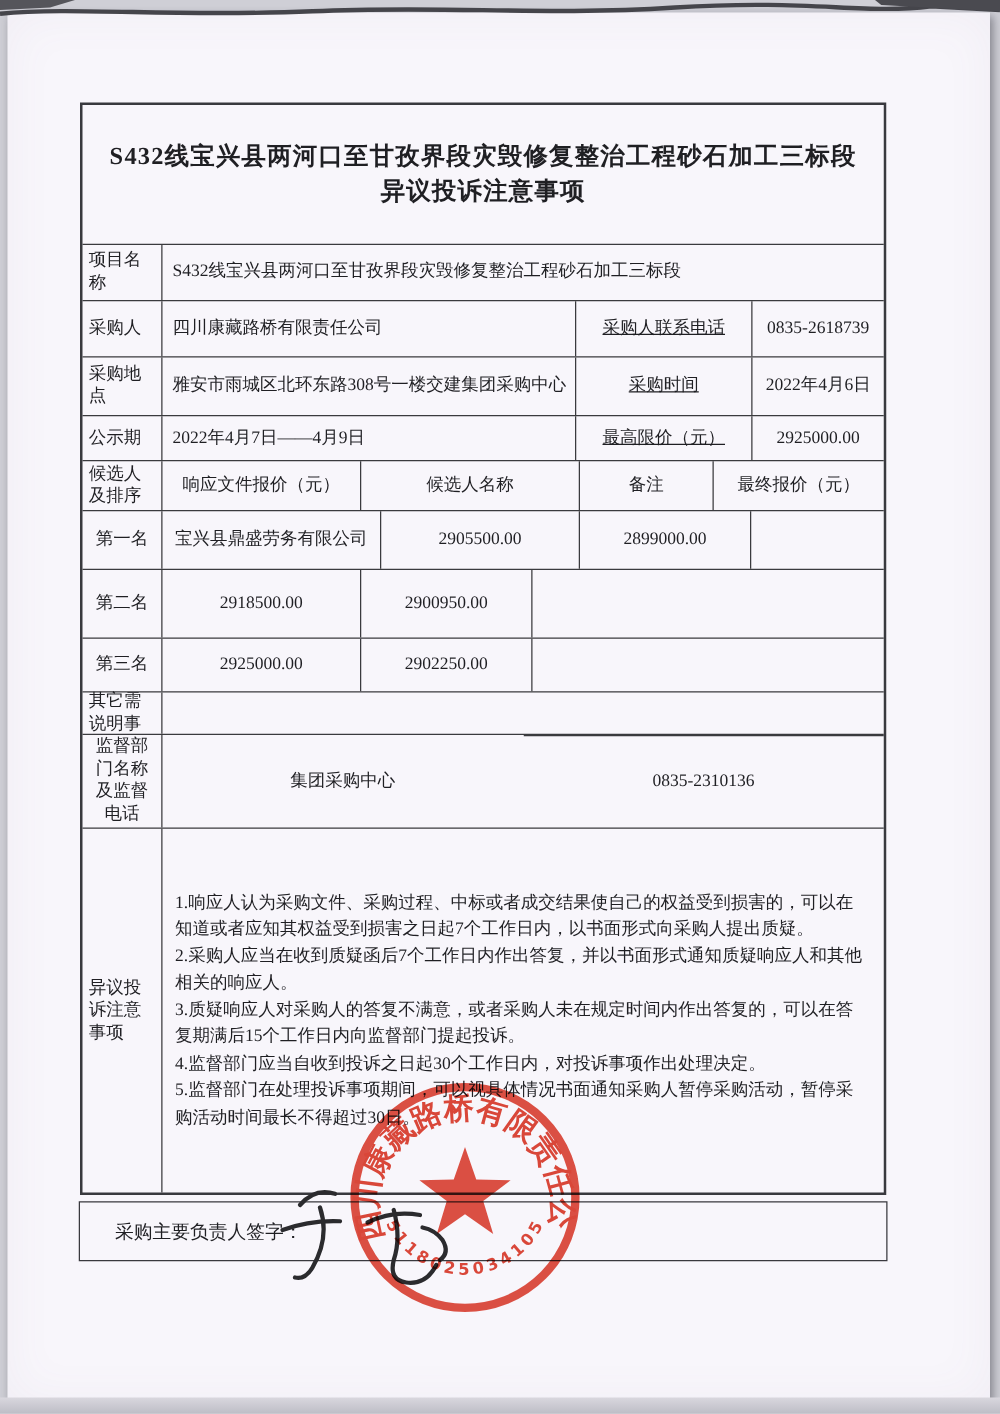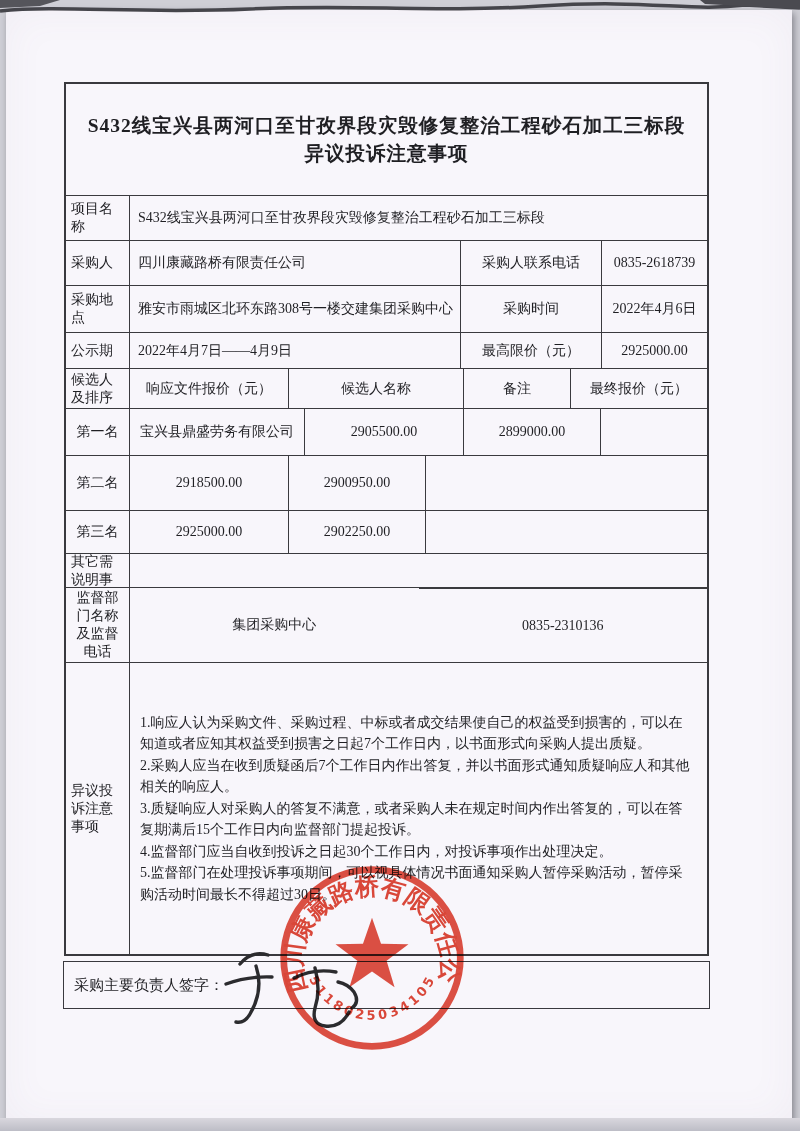--- a/index.html
+++ b/index.html
@@ -31,40 +31,40 @@
   .ctr{justify-content:center;text-align:center;}
   .lft{justify-content:flex-start;text-align:left;padding-left:8px;}
 
   .r-title{height:111px;align-items:center;justify-content:center;}
   .title-box{width:100%;text-align:center;font-weight:bold;font-size:19.5px;line-height:28px;letter-spacing:1px;}
   .r1{height:45px;} .r2{height:45px;} .r3{height:47px;} .r4{height:36px;}
   .r5{height:40px;} .r6{height:47px;} .r7{height:55px;} .r8{height:43px;}
   .r9{height:34px;} .r10{height:75px;} .r11{height:292px;}
 
   .w-val{flex:1;}
-  .w-f2{width:141px;flex:none;}
+  .w-f2{width:141px;flex:none;text-decoration:underline;}
   .w-v2{width:106px;flex:none;}
 
   .w-name{width:175px;flex:none;}
   .w-bid{width:159px;flex:none;}
   .w-final{width:137px;flex:none;}
   .w-note{flex:1;}
 
   .sup-right{flex:1;display:flex;flex-direction:row;}
   .sup-sub{flex:1;display:flex;align-items:center;justify-content:center;font-size:14px;}
   .sup-sub + .sup-sub{border-top:1.5px solid #3a3a3e;}
 
   .obj-cell{flex:1;display:flex;flex-direction:column;justify-content:center;padding:6px 12px 6px 10px;box-sizing:border-box;border-left:1.5px solid #3a3a3e;}
   .obj-item{font-size:14px;line-height:21.5px;text-align:left;}
 
   
   .sign-box{
     position:absolute;left:63px;top:961px;width:647px;height:48px;z-index:2;
     border:1.8px solid #39393e;box-sizing:border-box;
-    display:flex;align-items:center;padding-left:10px;font-size:15px;
+    display:flex;align-items:center;padding-left:28px;font-size:15px;
   }
 
   
   .seal{position:absolute;left:276px;top:862px;width:192px;height:192px;z-index:6;mix-blend-mode:multiply;opacity:.93;}
   .handsign{position:absolute;left:218px;top:938px;width:170px;height:92px;z-index:4;}
 </style>
 </head>
 <body>
 
 <div class="paper"></div>

